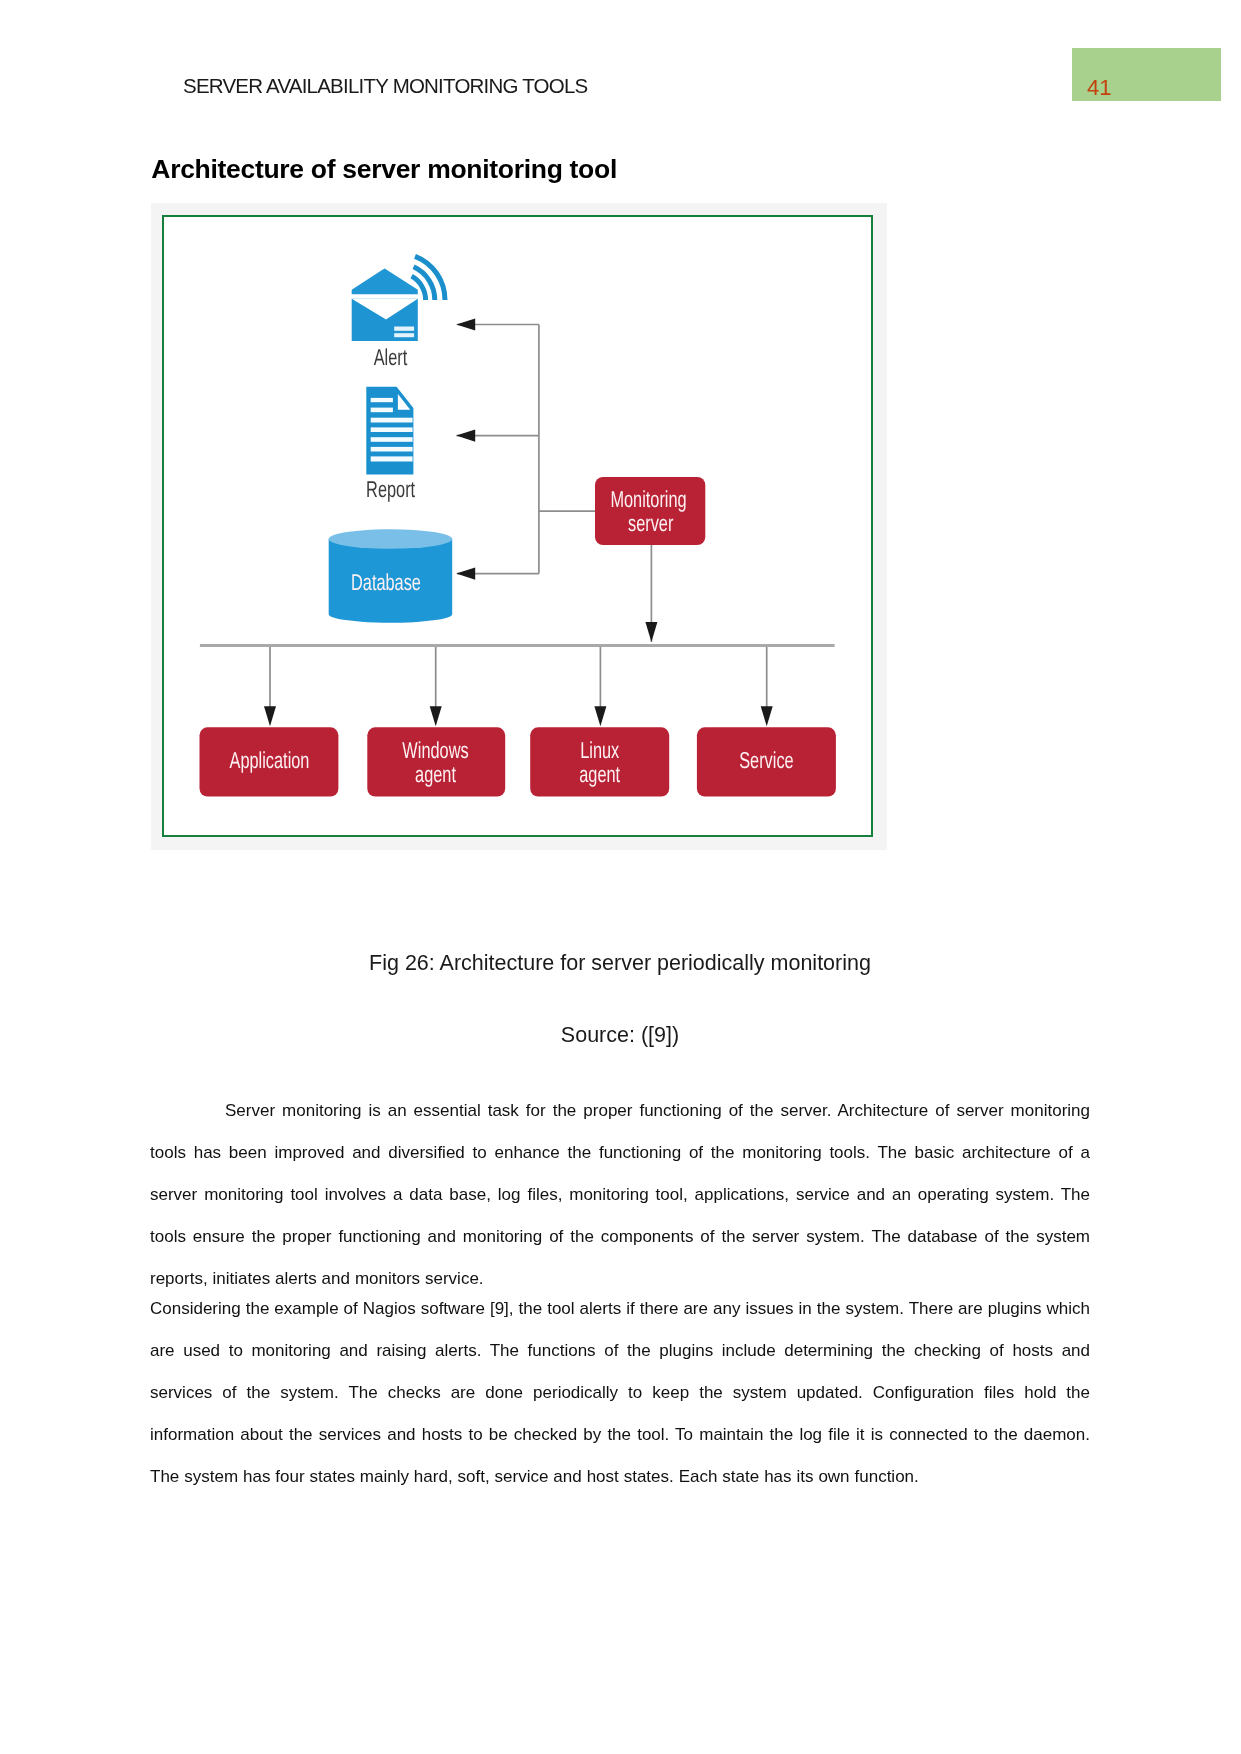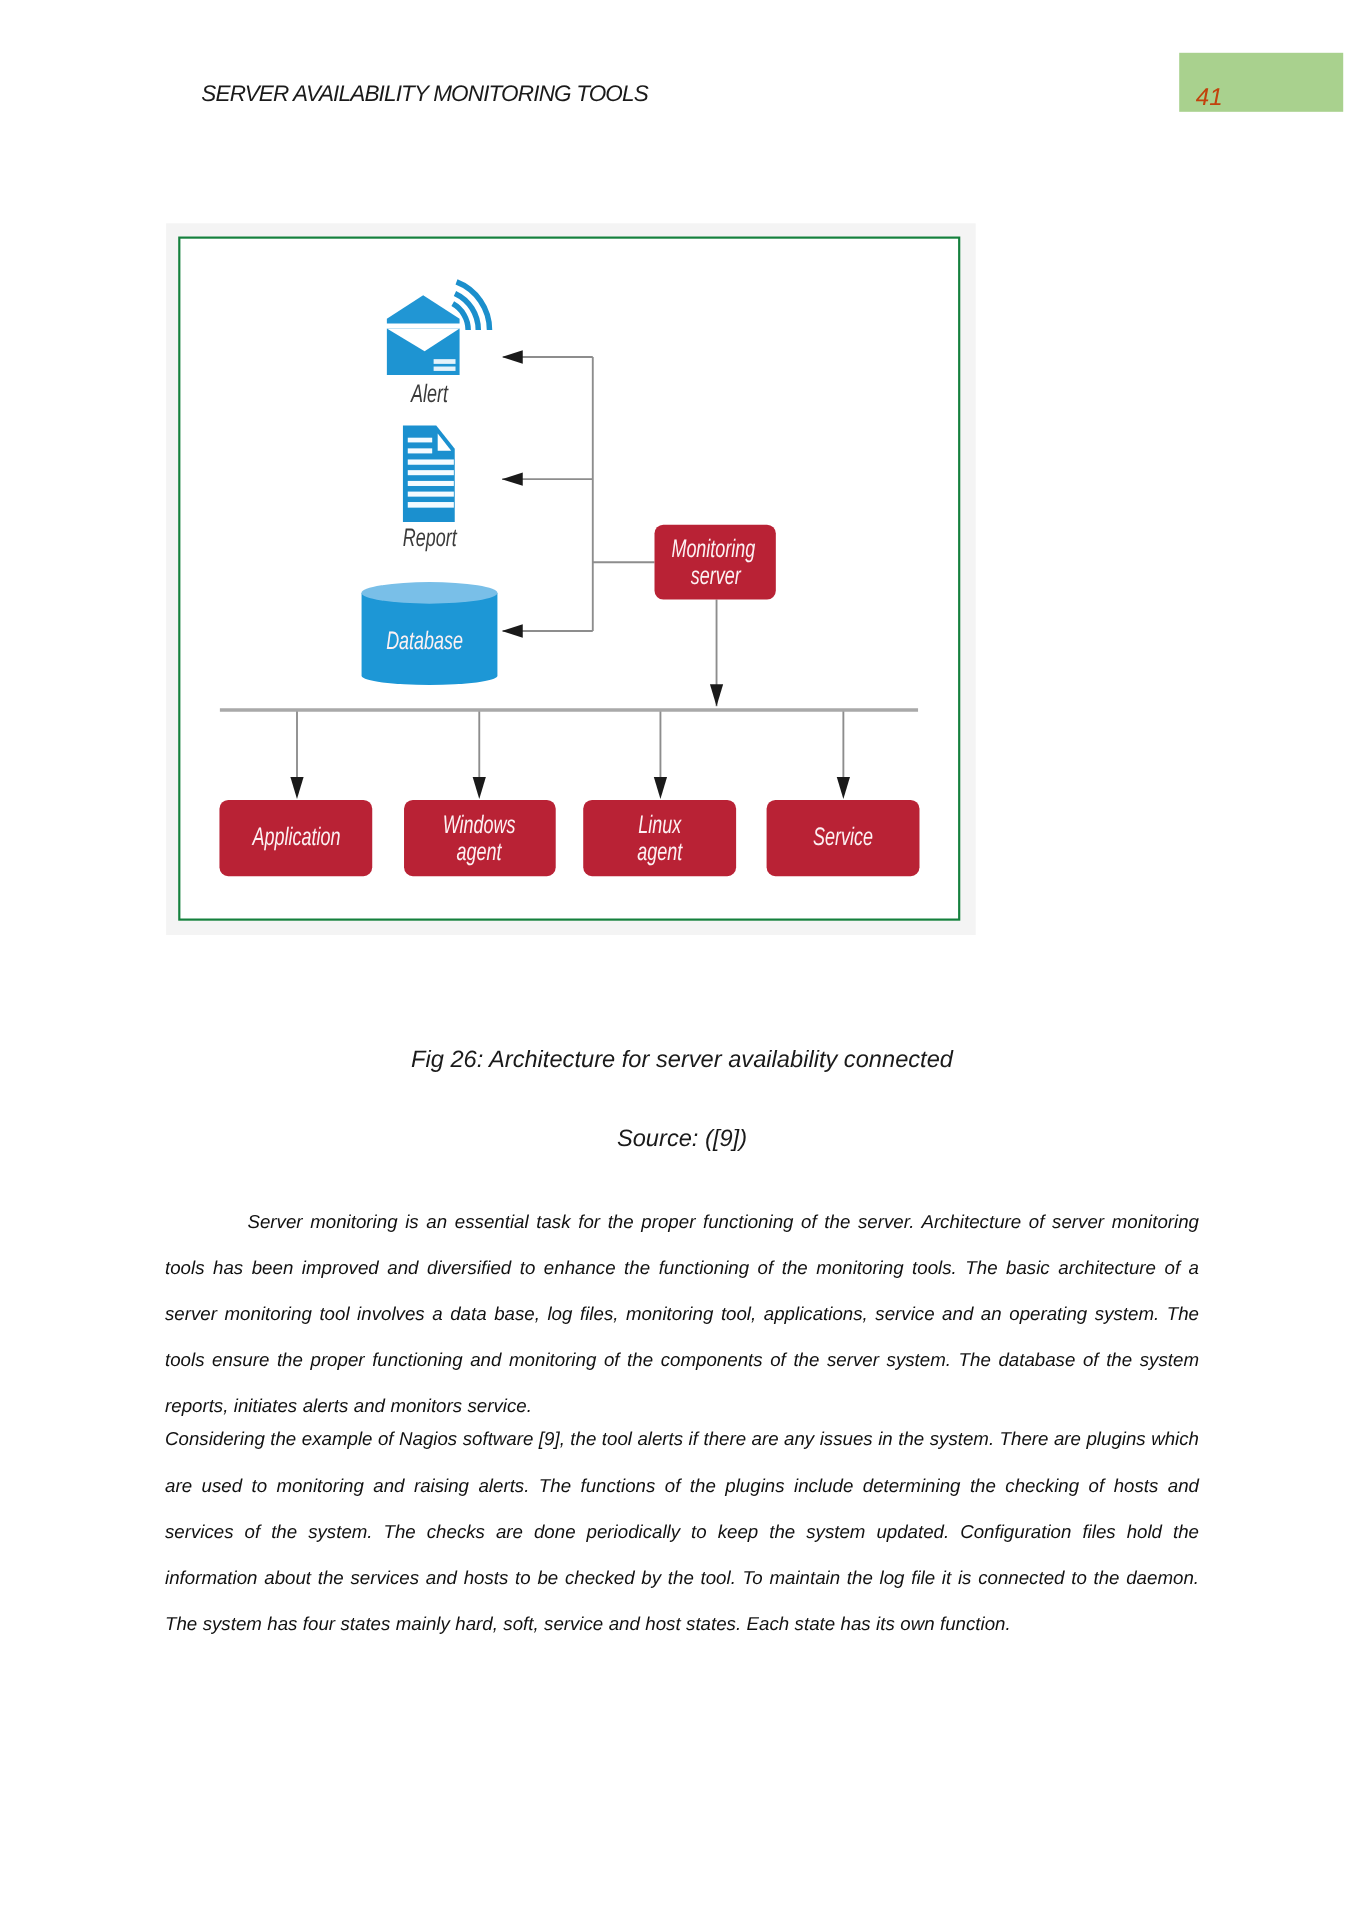--- a/index.html
+++ b/index.html
@@ -1,37 +1,38 @@
 <!DOCTYPE html>
 <html><head>
 <meta charset="utf-8">
 <title>Architecture of server monitoring tool</title>
 <style>
   html,body{margin:0;padding:0;}
   body{width:1241px;height:1754px;background:#ffffff;font-family:"Liberation Sans",sans-serif;color:#111;overflow:hidden;}
-  .page{position:relative;width:1069px;height:1754px;transform:translateZ(0);font-style:italic;}
+  .page{position:relative;width:1069px;height:1754px;transform:translateZ(0);}
   .running-head{position:absolute;left:183px;top:74px;font-size:20.5px;letter-spacing:-0.78px;color:#1a1a1a;}
   .page-num-box{position:absolute;left:1072px;top:48px;width:149px;height:53px;background:#a9d18e;}
   .page-num{position:absolute;left:1087px;top:74.5px;font-size:22px;color:#c2410c;}
   .h1{position:absolute;left:151.3px;top:153.5px;font-size:26.5px;letter-spacing:-0.3px;font-weight:bold;color:#000;}
   .figwrap{position:absolute;left:151px;top:203px;width:736px;height:647px;background:#f4f4f4;}
   .figinner{position:absolute;left:11px;top:12px;width:711px;height:622px;background:#fff;border:2px solid #15803d;box-sizing:border-box;}
   .caption{position:absolute;width:940px;left:150px;text-align:center;font-size:21.5px;color:#1a1a1a;}
   .diagram{position:absolute;left:0;top:0;display:block;}
   .dlabel{font-family:"Liberation Sans",sans-serif;font-size:23px;text-anchor:middle;fill:#3a3a3a;text-rendering:geometricPrecision;paint-order:stroke;}
   .dlabel-w{fill:#fdf1f3;}
   .para{position:absolute;left:150px;width:940px;font-size:17px;word-spacing:0.2px;text-align:justify;line-height:42px;}
 </style>
 </head>
 <body>
 
 <div class="page">
   <div class="running-head">SERVER AVAILABILITY MONITORING TOOLS</div>
   <div class="page-num-box" style="background: rgb(169, 209, 142);"></div>
   <div class="page-num">41</div>
+  <div class="h1">Architecture of server monitoring tool</div>
   <div class="figwrap">
     <div class="figinner">
       <svg class="diagram" viewBox="13 14 711 622" width="711" height="622">
 
         <g stroke="#8d8d8d" stroke-width="1.7" fill="none">
           <path d="M387.9 121.5 H306.5"></path>
           <path d="M387.9 232.6 H305.5"></path>
           <path d="M387.9 370.6 H306"></path>
           <path d="M387.9 121.5 V370.6"></path>
           <path d="M387.9 308.1 H444"></path>
@@ -108,17 +109,17 @@
           <text class="dlabel dlabel-w" transform="translate(448.7,554.7) scale(0.71,1)" x="0" y="0">Linux</text>
           <text class="dlabel dlabel-w" transform="translate(448.7,578.8) scale(0.71,1)" x="0" y="0">agent</text>
         </g>
         <g>
           <rect x="545.9" y="524.3" width="139" height="69.2" rx="8" fill="#b92235"></rect>
           <text class="dlabel dlabel-w" transform="translate(615.4,565.4) scale(0.71,1)" x="0" y="0">Service</text>
         </g>
       </svg>
     </div>
   </div>
-  <div class="caption" style="top:951px">Fig 26: Architecture for server availability connected</div>
+  <div class="caption" style="top:951px">Fig 26: Architecture for server periodically monitoring</div>
   <div class="caption" style="top:1023px">Source: ([9])</div>
   <div class="para" style="top:1090px;text-indent:75px">Server monitoring is an essential task for the proper functioning of the server.  Architecture of server monitoring tools has been improved and diversified to enhance the functioning of the monitoring tools. The basic architecture of a server monitoring tool involves a data base, log files, monitoring tool, applications, service and an operating system. The tools ensure the proper functioning and monitoring of the components of the server system. The database of the system reports, initiates alerts and monitors service.</div>
   <div class="para" style="top:1288px">Considering the example of Nagios software [9], the tool alerts if there are any issues in the system. There are plugins which are used to monitoring and raising alerts. The functions of the plugins include determining the checking of hosts and services of the system. The checks are done periodically to keep the system updated. Configuration files hold the information about the services and hosts to be checked by the tool. To maintain the log file it is connected to the daemon.  The system has four states mainly hard, soft, service and host states. Each state has its own function.</div>
 </div>
 
 </body></html>

